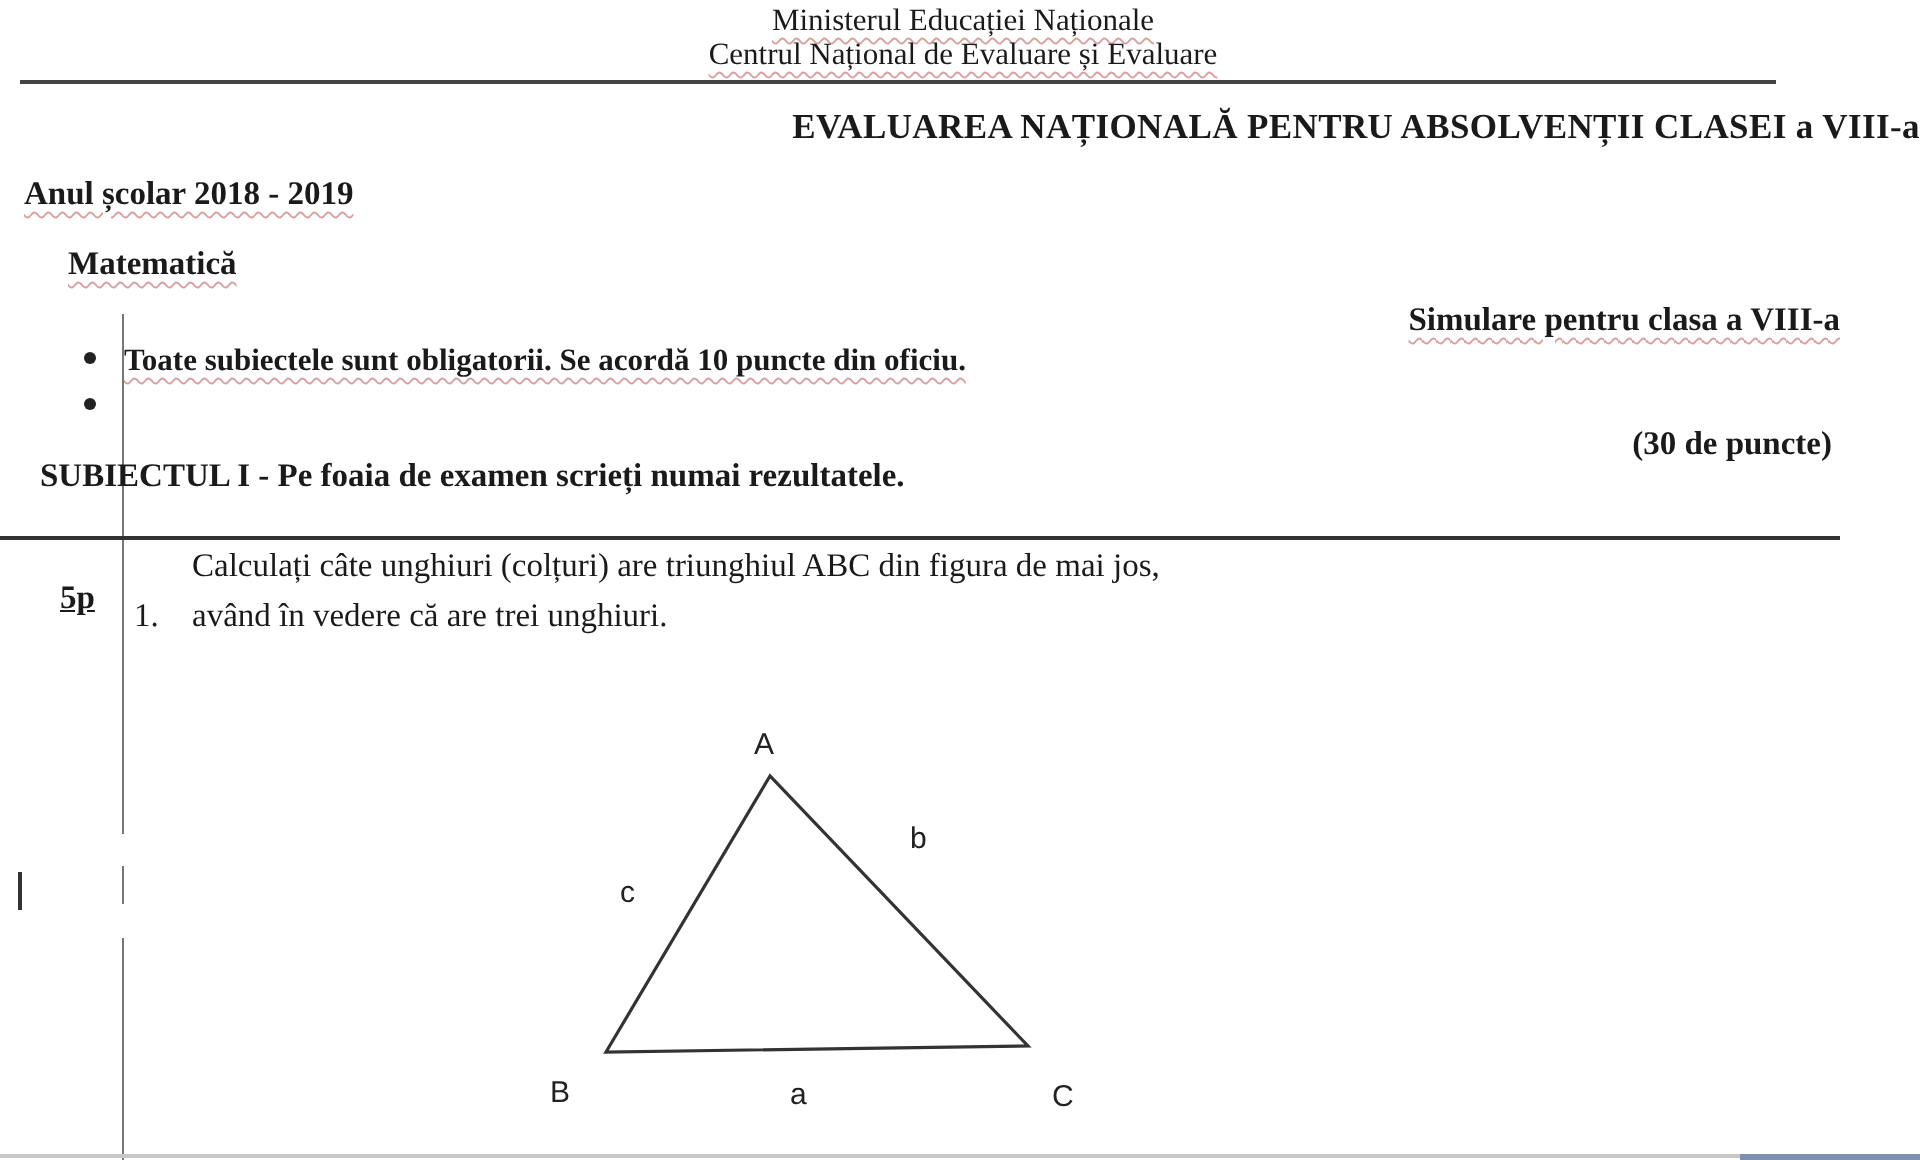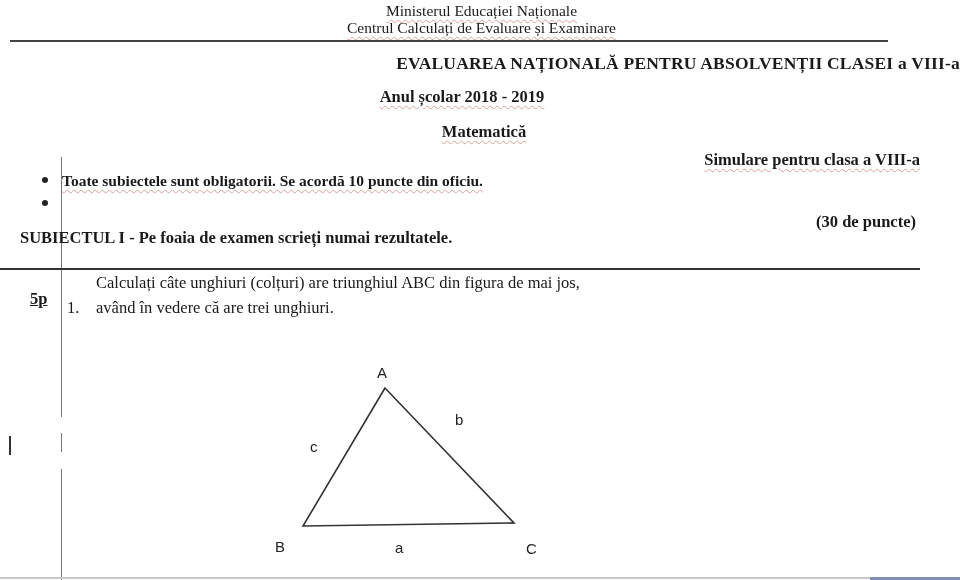--- a/index.html
+++ b/index.html
@@ -10,21 +10,21 @@
   }
   .abs { position:absolute; white-space:nowrap; }
   .sq {
     text-decoration: underline wavy #d9a0a0;
     text-decoration-thickness: 1px;
     text-underline-offset: 3px;
   }
   .ministry { left:0; width:905px; text-align:center; font-size:15.5px; line-height:17px;margin-left:29px; }
   .rule-top { position:absolute; left:10px; top:40px; width:878px; height:1.5px; background:#444; }
   .title { left:0; width:960px; text-align:right; font-weight:bold; font-size:17.5px; letter-spacing:0.2px; }
-  .h2 { left:0; width:924px; text-align:center; font-weight:bold; font-size:16.5px; }
+  .h2 { left:12px; width:924px; font-weight:bold; font-size:16.5px; }
   .sim { right:40px; top:150px; font-weight:bold; font-size:16.5px; }
   .bullet-row { left:42px; font-size:15.5px; font-weight:bold; }
   .bullet-row .dot { display:inline-block; width:6px; height:6px; border-radius:50%; background:#222; margin-right:14px; vertical-align:middle; position:relative; top:-2px; }
   .subj { left:20px; top:228px; font-weight:bold; font-size:16.5px; }
   .pts { right:44px; top:212px; font-weight:bold; font-size:16.5px; }
   .rule-mid { position:absolute; left:0; top:268px; width:920px; height:1.5px; background:#333; }
   .vline { position:absolute; left:61px; width:1.3px; background:#777; }
   .q-text { left:96px; font-size:16.5px; }
   .q-score { left:30px; top:289px; font-weight:bold; font-size:16.5px;text-decoration:underline; }
   .q-num { left:67px; top:298px; font-size:16.5px; }
@@ -33,21 +33,21 @@
   .bottom-rule { position:absolute; left:0; top:577px; width:870px; height:2px; background:#c8c8c8; }
   .bottom-rule-blue { position:absolute; left:870px; top:577px; width:90px; height:3px; background:#8090b0; }
 </style>
 </head>
 <body>
 
 <div class="abs ministry" style="top:2px;">
   <span class="sq">Ministerul Educației Naționale</span>
 </div>
 <div class="abs ministry" style="top:19px;">
-  <span class="sq">Centrul Calculați de Evaluare și Examinare</span>
+  <span class="sq">Centrul Național de Evaluare și Evaluare</span>
 </div>
 <div class="rule-top"></div>
 
 <div class="abs title" style="top:53px;">EVALUAREA NAȚIONALĂ PENTRU ABSOLVENȚII CLASEI a VIII-a</div>
 <div class="abs h2" style="top:87px;">
   <span class="sq">Anul școlar 2018 - 2019</span>
 </div>
 <div class="abs h2" style="top:122px;padding-left:22px;">
   <span class="sq">Matematică</span>
 </div>

